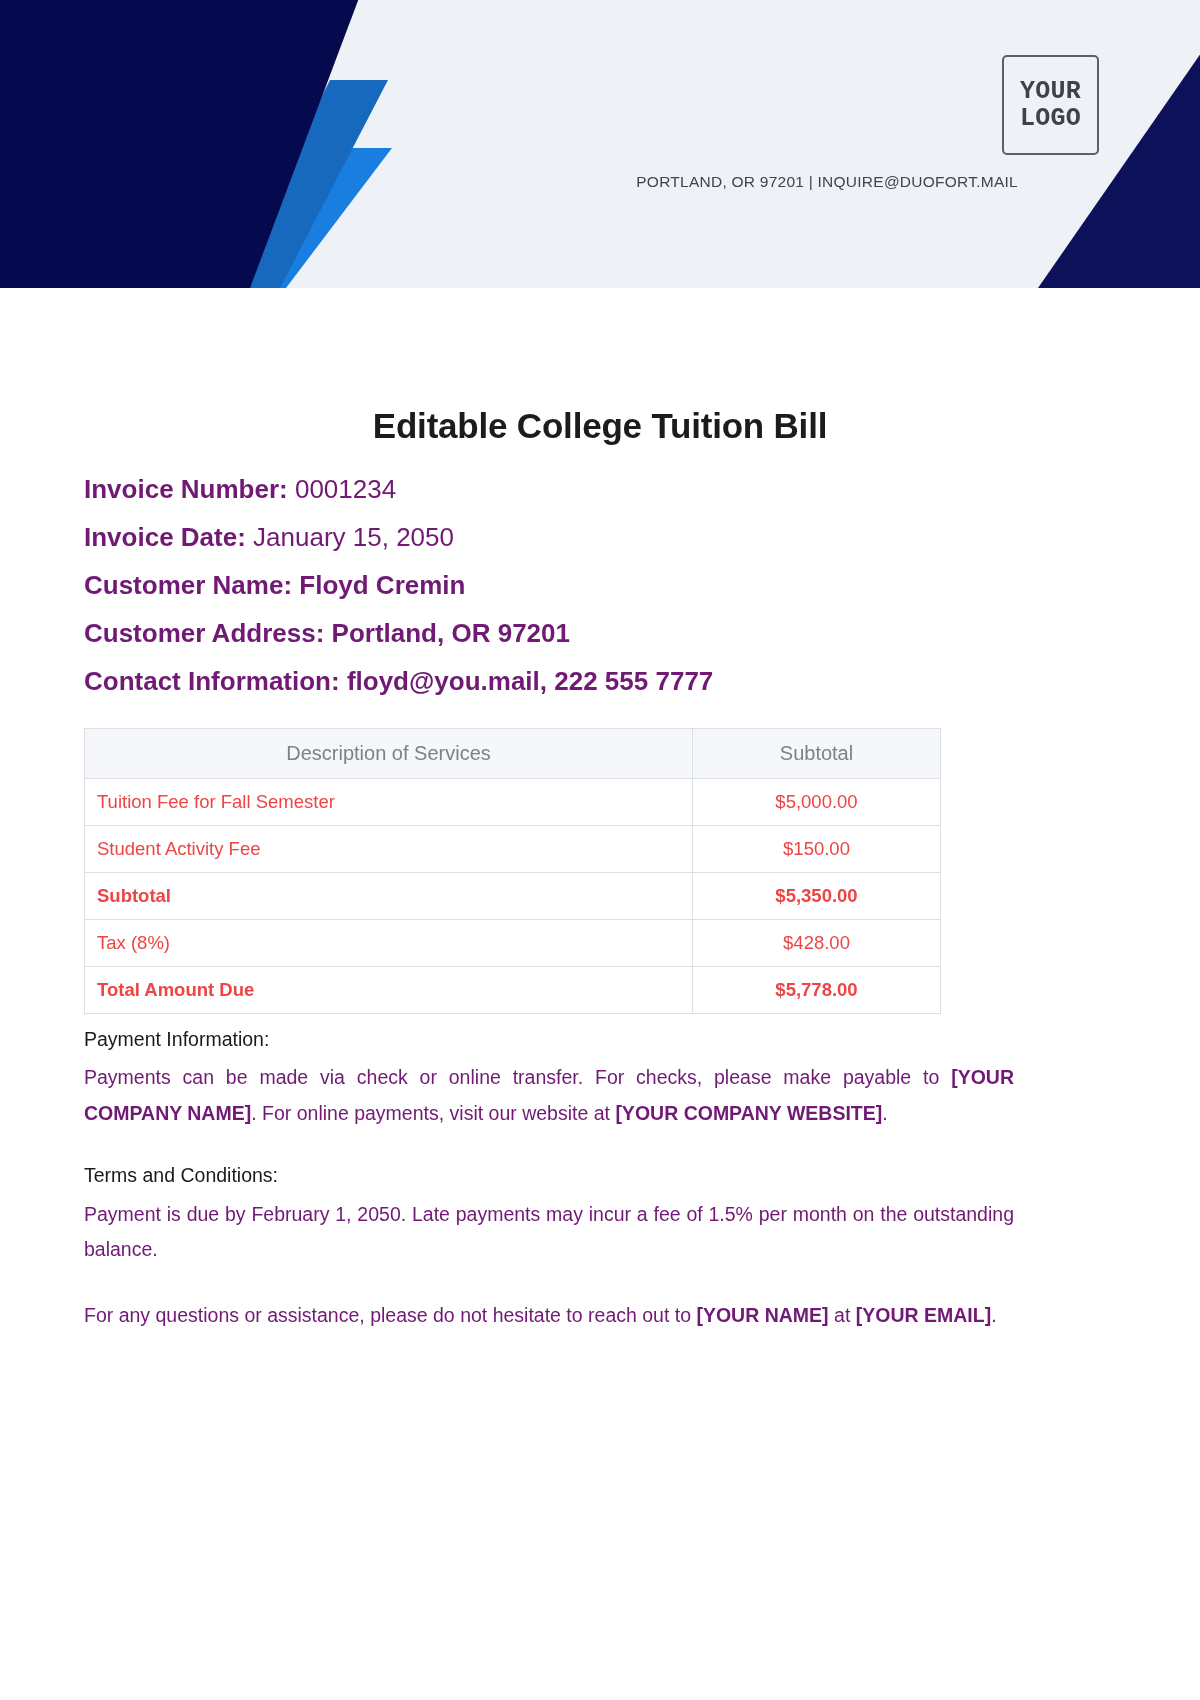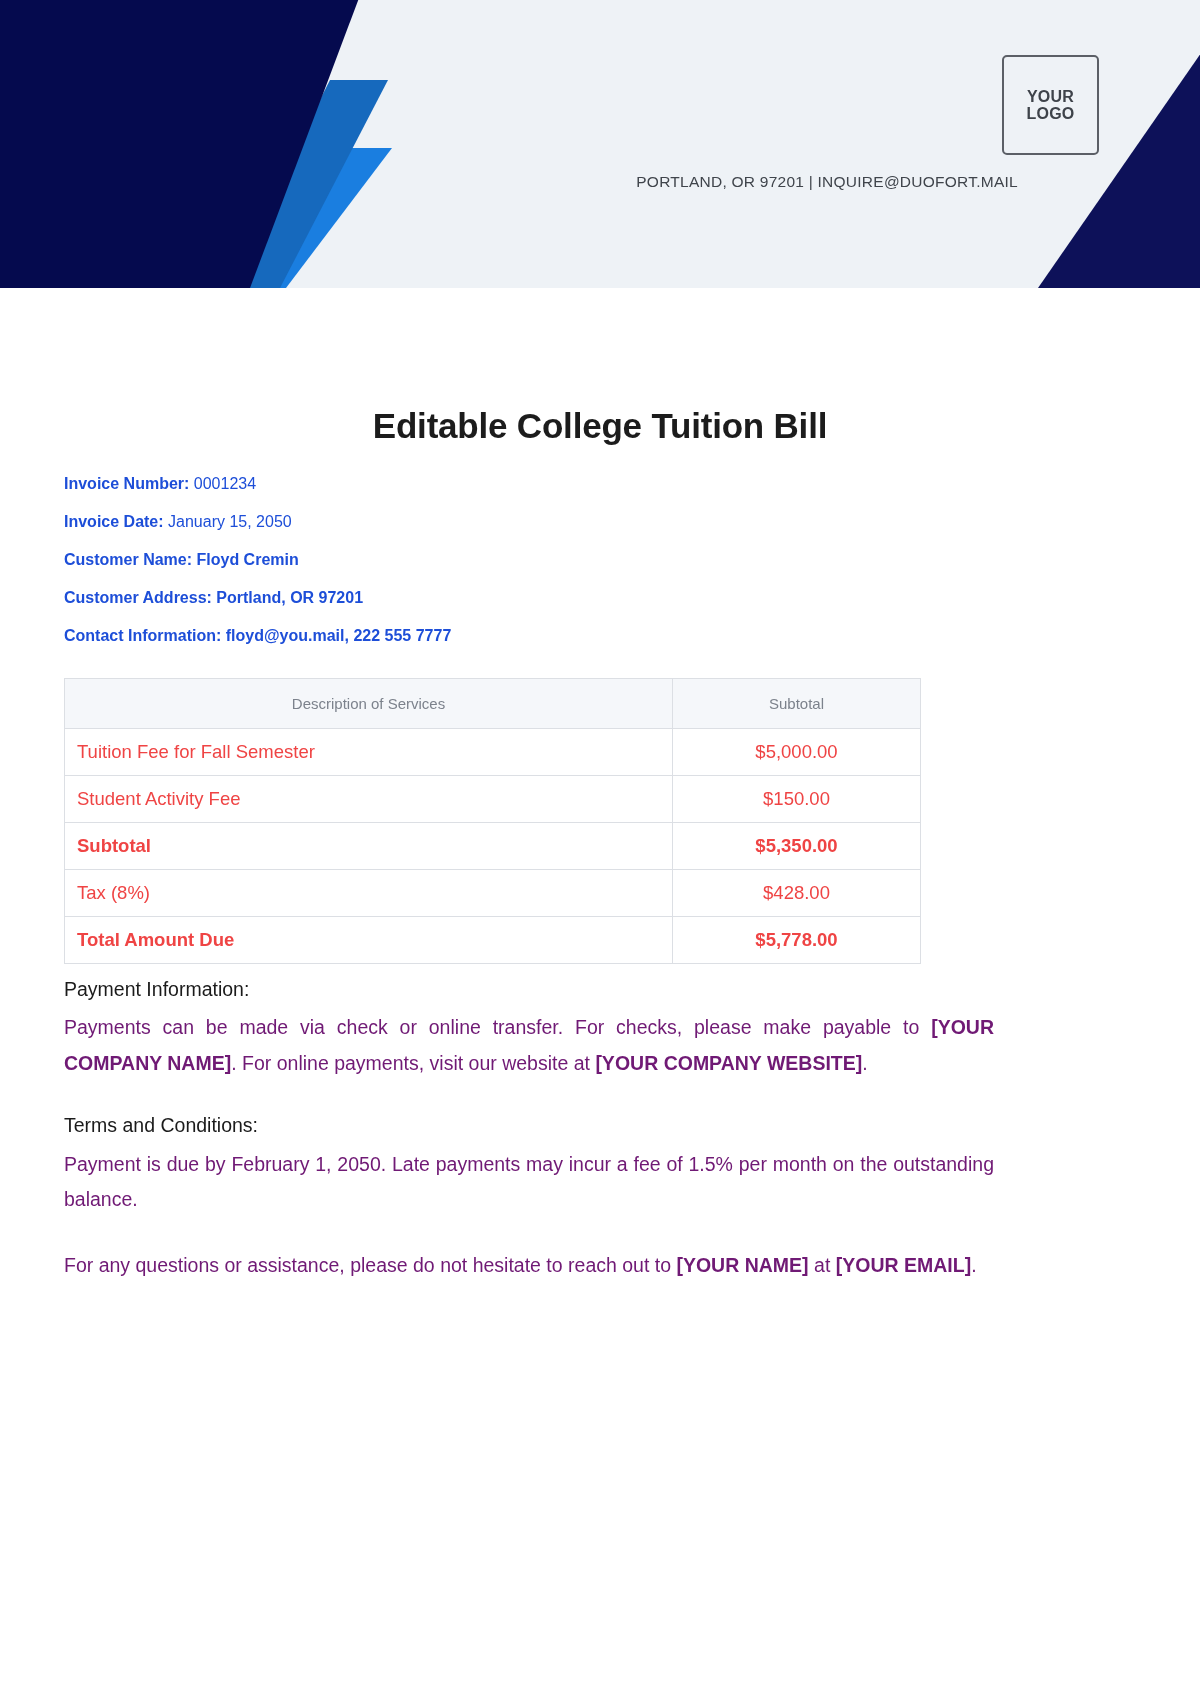--- a/index.html
+++ b/index.html
@@ -42,62 +42,62 @@
     border: 2px solid #5b5f66;
     border-radius: 5px;
     display: flex;
     flex-direction: column;
     align-items: center;
     justify-content: center;
     background: transparent;
   }
   .logo-box span {
     display: block;
-    font-size: 16px;
+    font-size: 25px;
     font-weight: 700;
     letter-spacing: 0.2px;
     color: #3e434a;
     line-height: 1.08;
-    font-family: Liberation Sans, sans-serif;
+    font-family: Liberation Mono, monospace;
   }
   .contact-lines {
     position: absolute;
     top: 170px;
     left: 500px;
     width: 518px;
     text-align: right;
     font-size: 15.5px;
     letter-spacing: 0.25px;
     color: #3f444b;
     line-height: 1.52;
     font-weight: 400;
   }
   .contact-lines div { white-space: nowrap; }
 
   
   .sheet {
     position: relative;
-    padding: 0 64px;
+    padding: 0 84px;
   }
   .doc-title {
     text-align: center;
     font-size: 35px;
     font-weight: 700;
     color: #1c1c1c;
     margin: 118px 0 0 0;
     letter-spacing: -0.2px;
   }
   .meta {
     margin-top: 30px;
   }
   .meta-line {
-    font-size: 16px;
+    font-size: 26px;
     line-height: 1.0;
     margin-bottom: 22px;
-    color: #1d4ed8;
+    color: #701a75;
     font-weight: 400;
   }
   .meta-line b { font-weight: 700; }
   .meta-line.all-bold { font-weight: 700; }
 
   
   table.invoice {
     margin-top: 34px;
     width: 856px;
     border-collapse: collapse;
@@ -111,21 +111,21 @@
     vertical-align: middle;
     font-size: 18.5px;
     font-weight: 400;
     color: #ef4444;
   }
   table.invoice thead th {
     background: #f5f7fa;
     color: #7c828c;
     font-weight: 400;
     text-align: center;
-    font-size: 15px;
+    font-size: 20px;
     height: 50px;
     margin-left: 44px;
   }
   .col-desc { width: 608px; }
   .col-sub  { width: 248px; }
   table.invoice td.desc {
     text-align: left;
     padding-left: 12px;
   }
   table.invoice td.amount {

